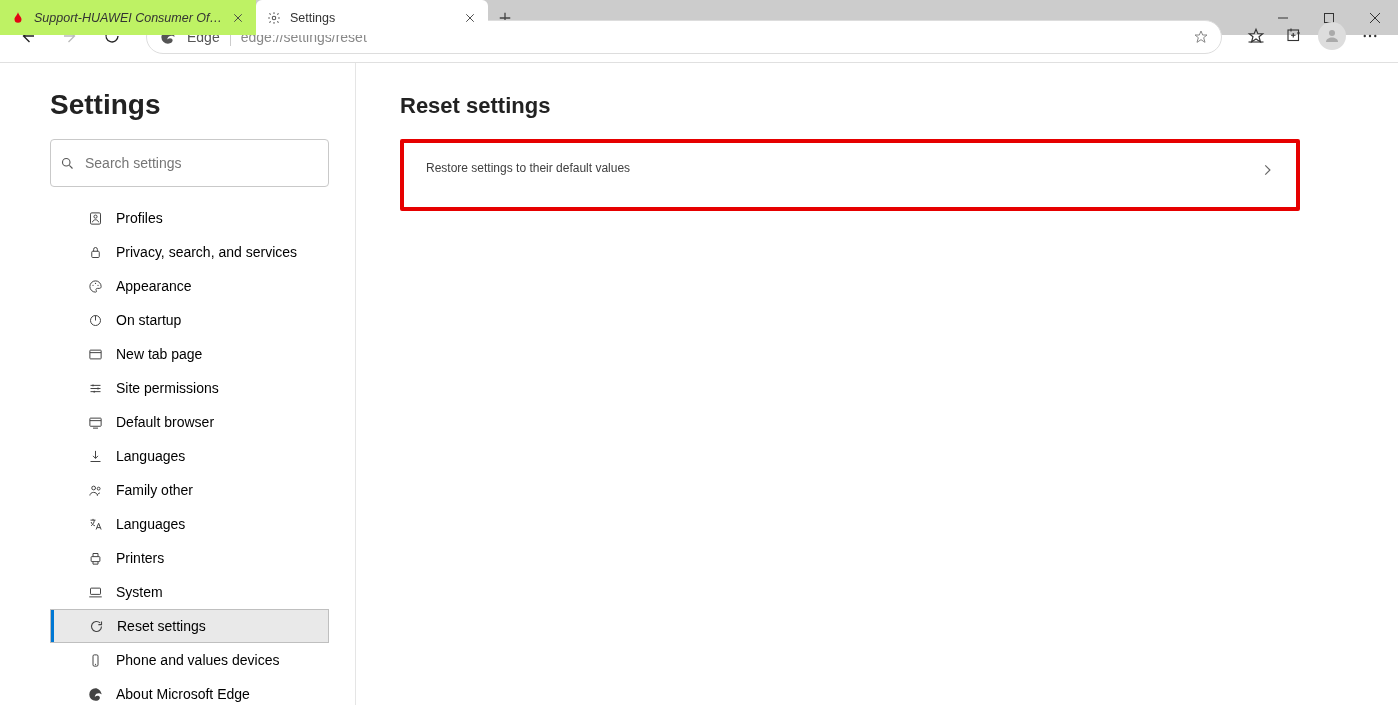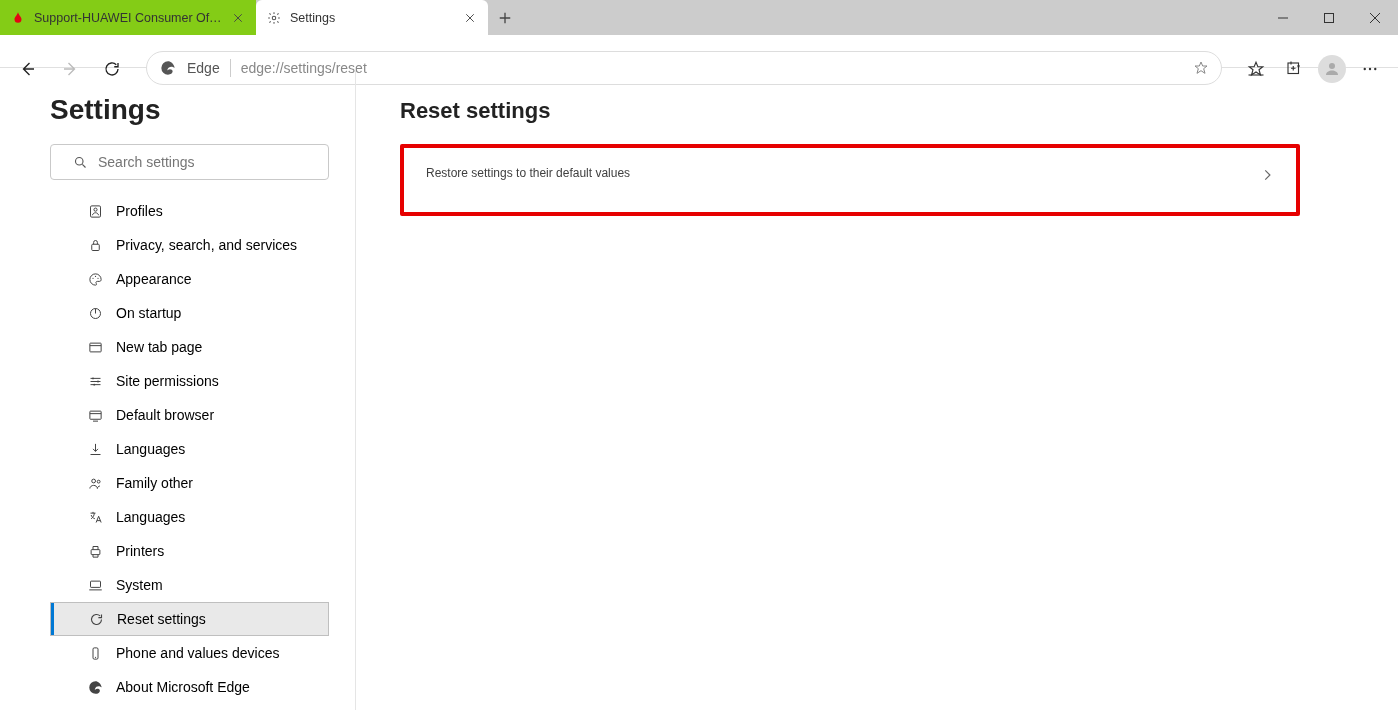--- a/index.html
+++ b/index.html
@@ -1,47 +1,47 @@
 <!DOCTYPE html>
 <html><head>
 <meta charset="utf-8">
 <style>
   * { box-sizing: border-box; margin: 0; padding: 0; font-family: "Segoe UI", Arial, sans-serif; }
   body { width: 1398px; height: 721px; background: #fff; overflow: hidden; }
   
   
   .tabbar { height: 35px; background: #cccccc; display: flex; align-items: stretch; }
   .tab { display: flex; align-items: center; padding: 0 10px; min-width: 232px; max-width: 256px; font-size: 12.5px; color: #333; position: relative; }
-  .tab.inactive { background: #84cc16; }
+  .tab.inactive { background: #bef264; font-style: italic; }
   .tab.active   { background: #fff; border-top-left-radius: 6px; border-top-right-radius: 6px; }
   .tab .favico  { width: 16px; height: 16px; margin-right: 8px; display: inline-flex; align-items: center; justify-content: center; flex-shrink: 0; }
   .tab .title   { flex: 1; white-space: nowrap; overflow: hidden; text-overflow: ellipsis; }
   .tab .close   { width: 16px; height: 16px; margin-left: 6px; display: inline-flex; align-items: center; justify-content: center; cursor: pointer; color: #444; }
   .newtab { width: 34px; display: flex; align-items: center; justify-content: center; color: #444; cursor: pointer; font-size: 18px; }
   .winctrls { margin-left: auto; display: flex; }
   .winbtn { width: 46px; display: flex; align-items: center; justify-content: center; color: #333; cursor: pointer; }
   
   
-  .toolbar { height: 28px; background: #fff; border-bottom: 1px solid #e0e0e0; display: flex; align-items: flex-start; padding: 16px 10px; gap: 6px; }
+  .toolbar { height: 28px; background: #fff; border-bottom: 1px solid #e0e0e0; display: flex; align-items: flex-end; padding: 8px 10px; gap: 6px; }
   .tbtn { width: 36px; height: 36px; display: flex; align-items: center; justify-content: center; border-radius: 4px; cursor: pointer; color: #333; }
   .tbtn.disabled { color: #bbb; cursor: default; }
   .addrbar { flex: 1; height: 34px; margin: 0 10px; border: 1px solid #ddd; border-radius: 17px; display: flex; align-items: center; padding: 0 12px; gap: 10px; background: #fff; }
   .addrbar .edgeico { width: 18px; height: 18px; display: inline-flex; align-items: center; justify-content: center; color: #555; }
   .addrbar .edgelbl { color: #555; font-size: 14px; }
   .addrbar .sep { width: 1px; height: 18px; background: #ccc; }
   .addrbar .url { flex: 1; color: #888; font-size: 14px; }
   .addrbar .staricon { color: #888; }
   .tool-right { display: flex; align-items: center; gap: 2px; }
   .avatar { width: 28px; height: 28px; border-radius: 50%; background: #ddd; display:flex; align-items:center; justify-content:center; }
   
   
   .main { display: flex; height: calc(721px - 35px - 44px); }
   .sidebar { width: 356px; border-right: 1px solid #e5e5e5; padding: 26px 26px 0 50px; background: #fafafa00; }
   .sidebar h1 { font-size: 28px; font-weight: 600; color: #222; margin-bottom: 18px; }
-  .searchbox { height: 36px; border: 1px solid #c9c9c9; border-radius: 4px; display: flex; align-items: center; padding: 0 22px; gap: 10px; background: #fff; margin-bottom: 14px; }
+  .searchbox { height: 48px; border: 1px solid #c9c9c9; border-radius: 4px; display: flex; align-items: center; padding: 0 9px; gap: 10px; background: #fff; margin-bottom: 14px; }
   .searchbox input { border: none; outline: none; flex: 1; font-size: 14px; background: transparent; }
   .navlist { list-style: none; }
   .navitem { height: 34px; display: flex; align-items: center; gap: 14px; padding: 0 10px 0 36px; font-size: 14px; color: #000000; cursor: pointer; position: relative; }
   .navitem .ico { position: absolute; left: 36px; width: 18px; height: 18px; display: inline-flex; align-items: center; justify-content: center; color: #444; }
   .navitem .lbl { margin-left: 30px; }
   .navitem.active { background: #e9e9e9; border: 1px solid #bfbfbf; }
   .navitem.active::before { content: ""; position: absolute; left: 0; top: 0; bottom: 0; width: 3px; background: #0078d4; }
   
   .content { flex: 1; padding: 30px 44px; }
   .content h2 { font-size: 22px; font-weight: 600; color: #222; margin-bottom: 20px; }

